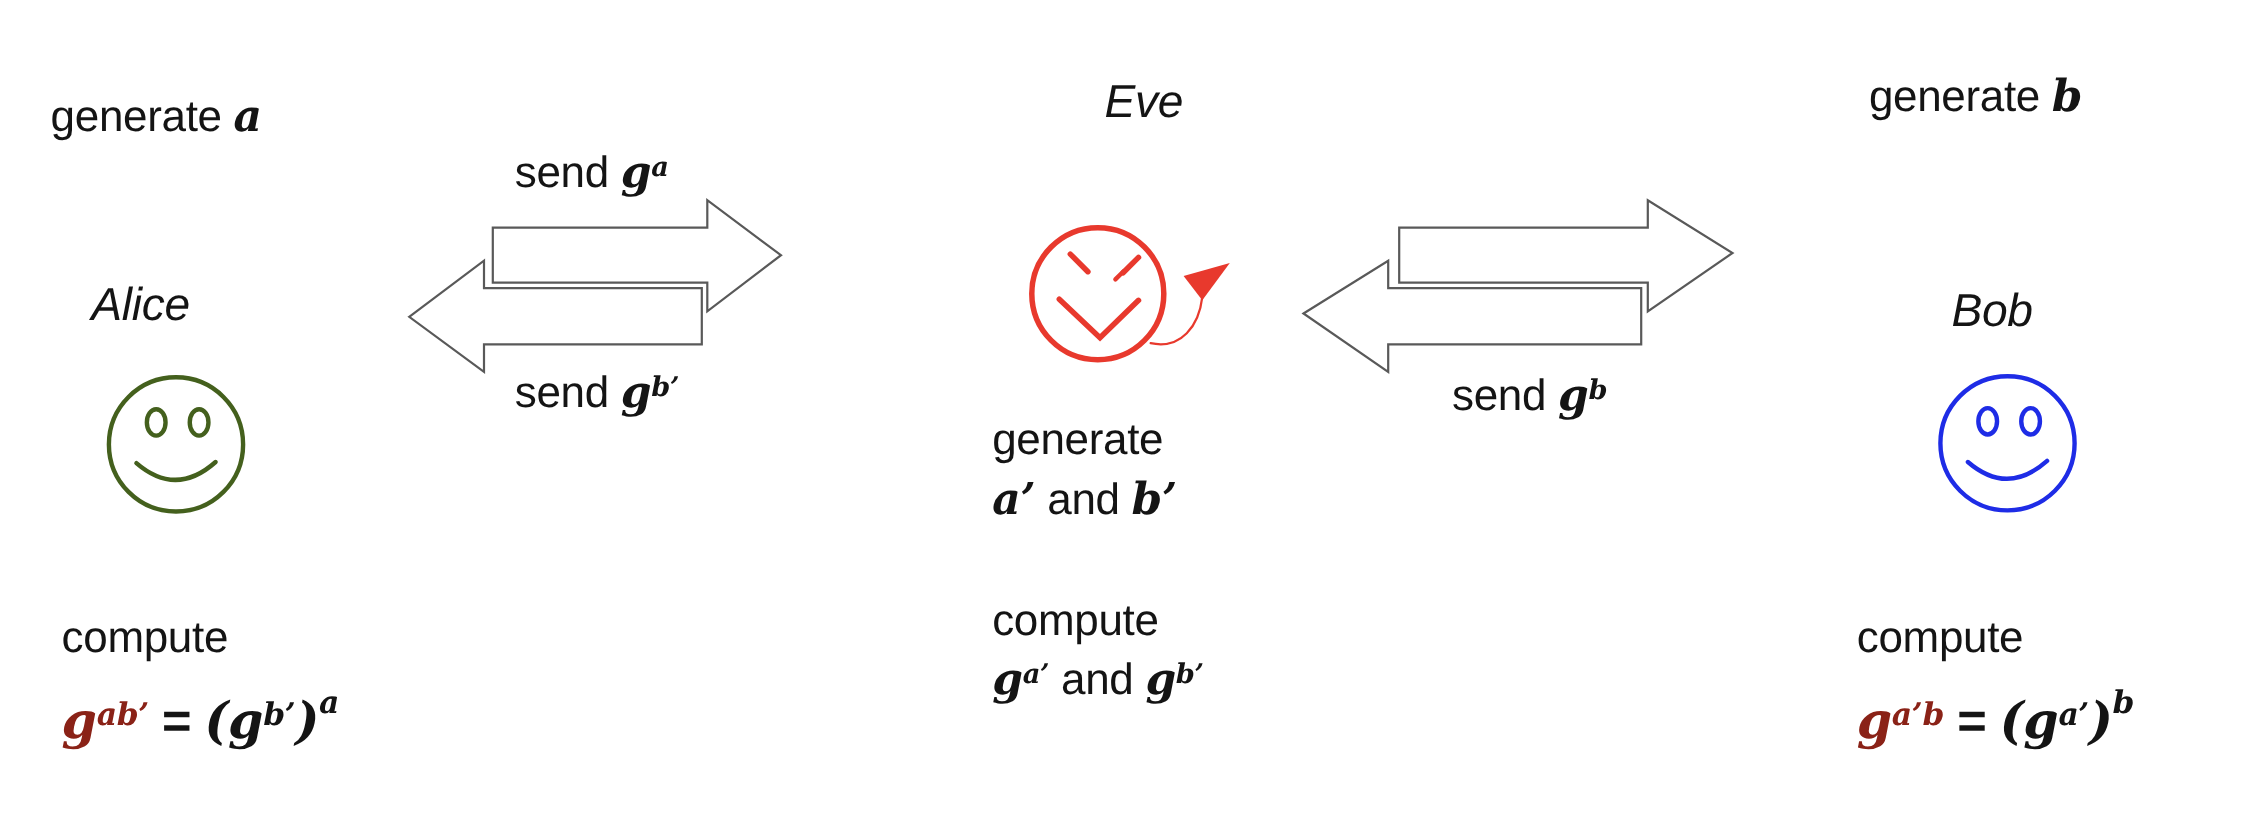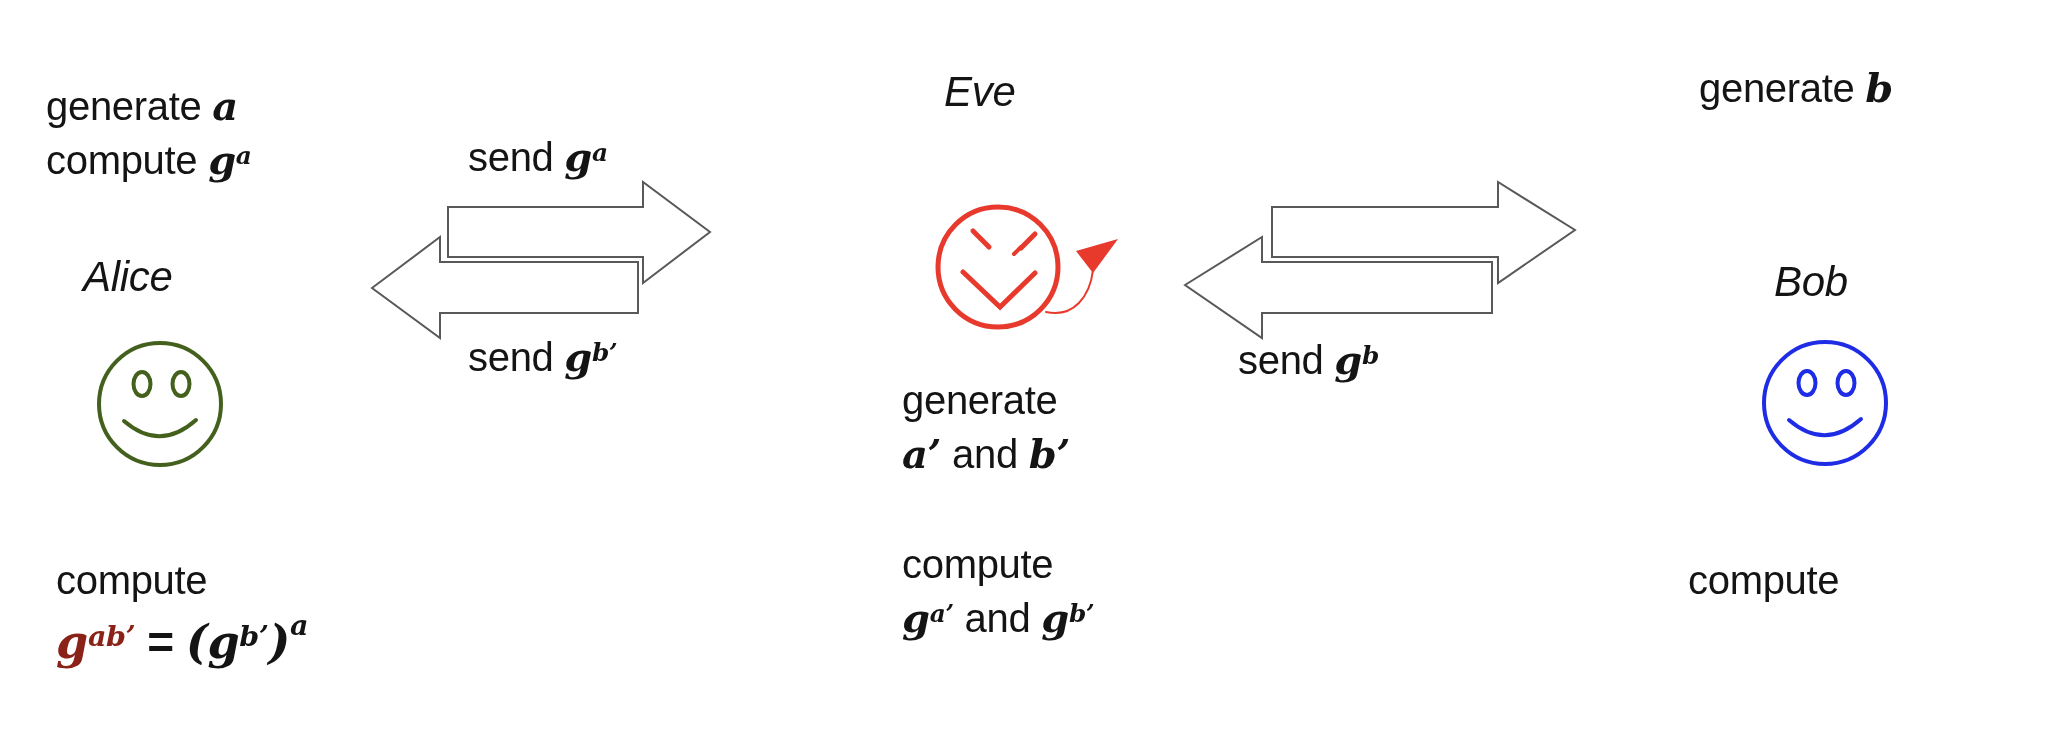--- a/index.html
+++ b/index.html
@@ -6,21 +6,21 @@
   .canvas{
     position:relative;width:2052px;height:696px;background:#ffffff;
     font-family:"Liberation Sans",sans-serif;color:#141414;overflow:hidden;
   }
   .overlay{position:absolute;left:0;top:0;width:2052px;height:756px;}
   .txt{position:absolute;font-size:40px;line-height:53px;letter-spacing:-0.3px;white-space:nowrap;}
   .name{font-style:italic;font-size:42px;line-height:50px;}
   .mv{font-family:"DejaVu Serif",serif;font-style:italic;font-weight:bold;}
   .sup{font-size:0.62em;vertical-align:0.42em;line-height:0;}
   .osup{font-size:0.62em;vertical-align:0.80em;line-height:0;}
-  .formula{font-size:46px;font-weight:bold;line-height:1.15;margin-top:9px;text-align:right;}
+  .formula{font-size:46px;font-weight:bold;line-height:1.15;margin-top:22px;text-align:right;}
   .maroon{color:#8a2217;}
   .eq{font-weight:bold;font-style:normal;font-family:"Liberation Sans",sans-serif;margin:0 12px;}
 </style>
 </head>
 <body>
 
 <div class="canvas">
 
   <svg class="overlay" viewBox="0 0 2052 756" xmlns="http://www.w3.org/2000/svg">
 
@@ -54,52 +54,52 @@
       <line x1="1021" y1="248" x2="1035" y2="234"></line>
       <line x1="1014" y1="254" x2="1021" y2="247" stroke-width="4"></line>
       <path d="M 963 272 L 1000 307 L 1035 273"></path>
       <path stroke-width="2" d="M 1046 312 C 1074 318 1090 296 1093 270"></path>
       <polygon stroke="none" points="1076,251 1118,239 1093,273" fill="#e8392d"></polygon>
     </g>
   </svg>
 
   <div class="txt" style="left:46px;top:79px">
     <div><span>generate </span><span class="mv">a</span></div>
-    <div><span>compute </span><span class="mv">g</span><span class="mv sup">a</span></div>
   </div>
 
   <div class="txt name" style="left:83px;top:252px">Alice</div>
 
   <div class="txt" style="left:56px;top:554px">
     <div>compute</div>
     <div class="formula"><span class="maroon"><span class="mv">g</span><span class="mv sup">ab’</span></span><span class="eq">=</span><span class="mv">(</span><span class="mv">g</span><span class="mv sup">b’</span><span class="mv">)</span><span class="mv osup">a</span></div>
   </div>
 
   <div class="txt" style="left:468px;top:330px"><span>send </span><span class="mv">g</span><span class="mv sup">b’</span></div>
 
   <div class="txt" style="left:468px;top:130px"><span>send </span><span class="mv">g</span><span class="mv sup">a</span></div>
 
 
-  <div class="txt" style="left:1238px;top:333px"><span>send </span><span class="mv">g</span><span class="mv sup">b</span></div>
+  <div class="txt" style="left:1320px;top:333px"><span>send </span><span class="mv">g</span><span class="mv sup">b</span></div>
 
-  <div class="txt name" style="left:944px;top:67px">Eve</div>
+  <div class="txt name" style="left:1004px;top:67px">Eve</div>
 
   <div class="txt" style="left:902px;top:374px">
     <div>generate</div>
     <div><span class="mv">a’</span><span> and </span><span class="mv">b’</span></div>
   </div>
 
   <div class="txt" style="left:902px;top:538px">
     <div>compute</div>
     <div><span class="mv">g</span><span class="mv sup">a’</span><span> and </span><span class="mv">g</span><span class="mv sup">b’</span></div>
   </div>
 
   <div class="txt" style="left:1699px;top:61px">
     <div><span>generate </span><span class="mv">b</span></div>
   </div>
 
   <div class="txt name" style="left:1774px;top:257px">Bob</div>
 
   <div class="txt" style="left:1688px;top:554px">
     <div>compute</div>
+    <div class="formula"><span class="maroon"><span class="mv">g</span><span class="mv sup">a’b</span></span><span class="eq">=</span><span class="mv">(</span><span class="mv">g</span><span class="mv sup">a’</span><span class="mv">)</span><span class="mv osup">b</span></div>
   </div>
 
 </div>
 
 </body></html>

